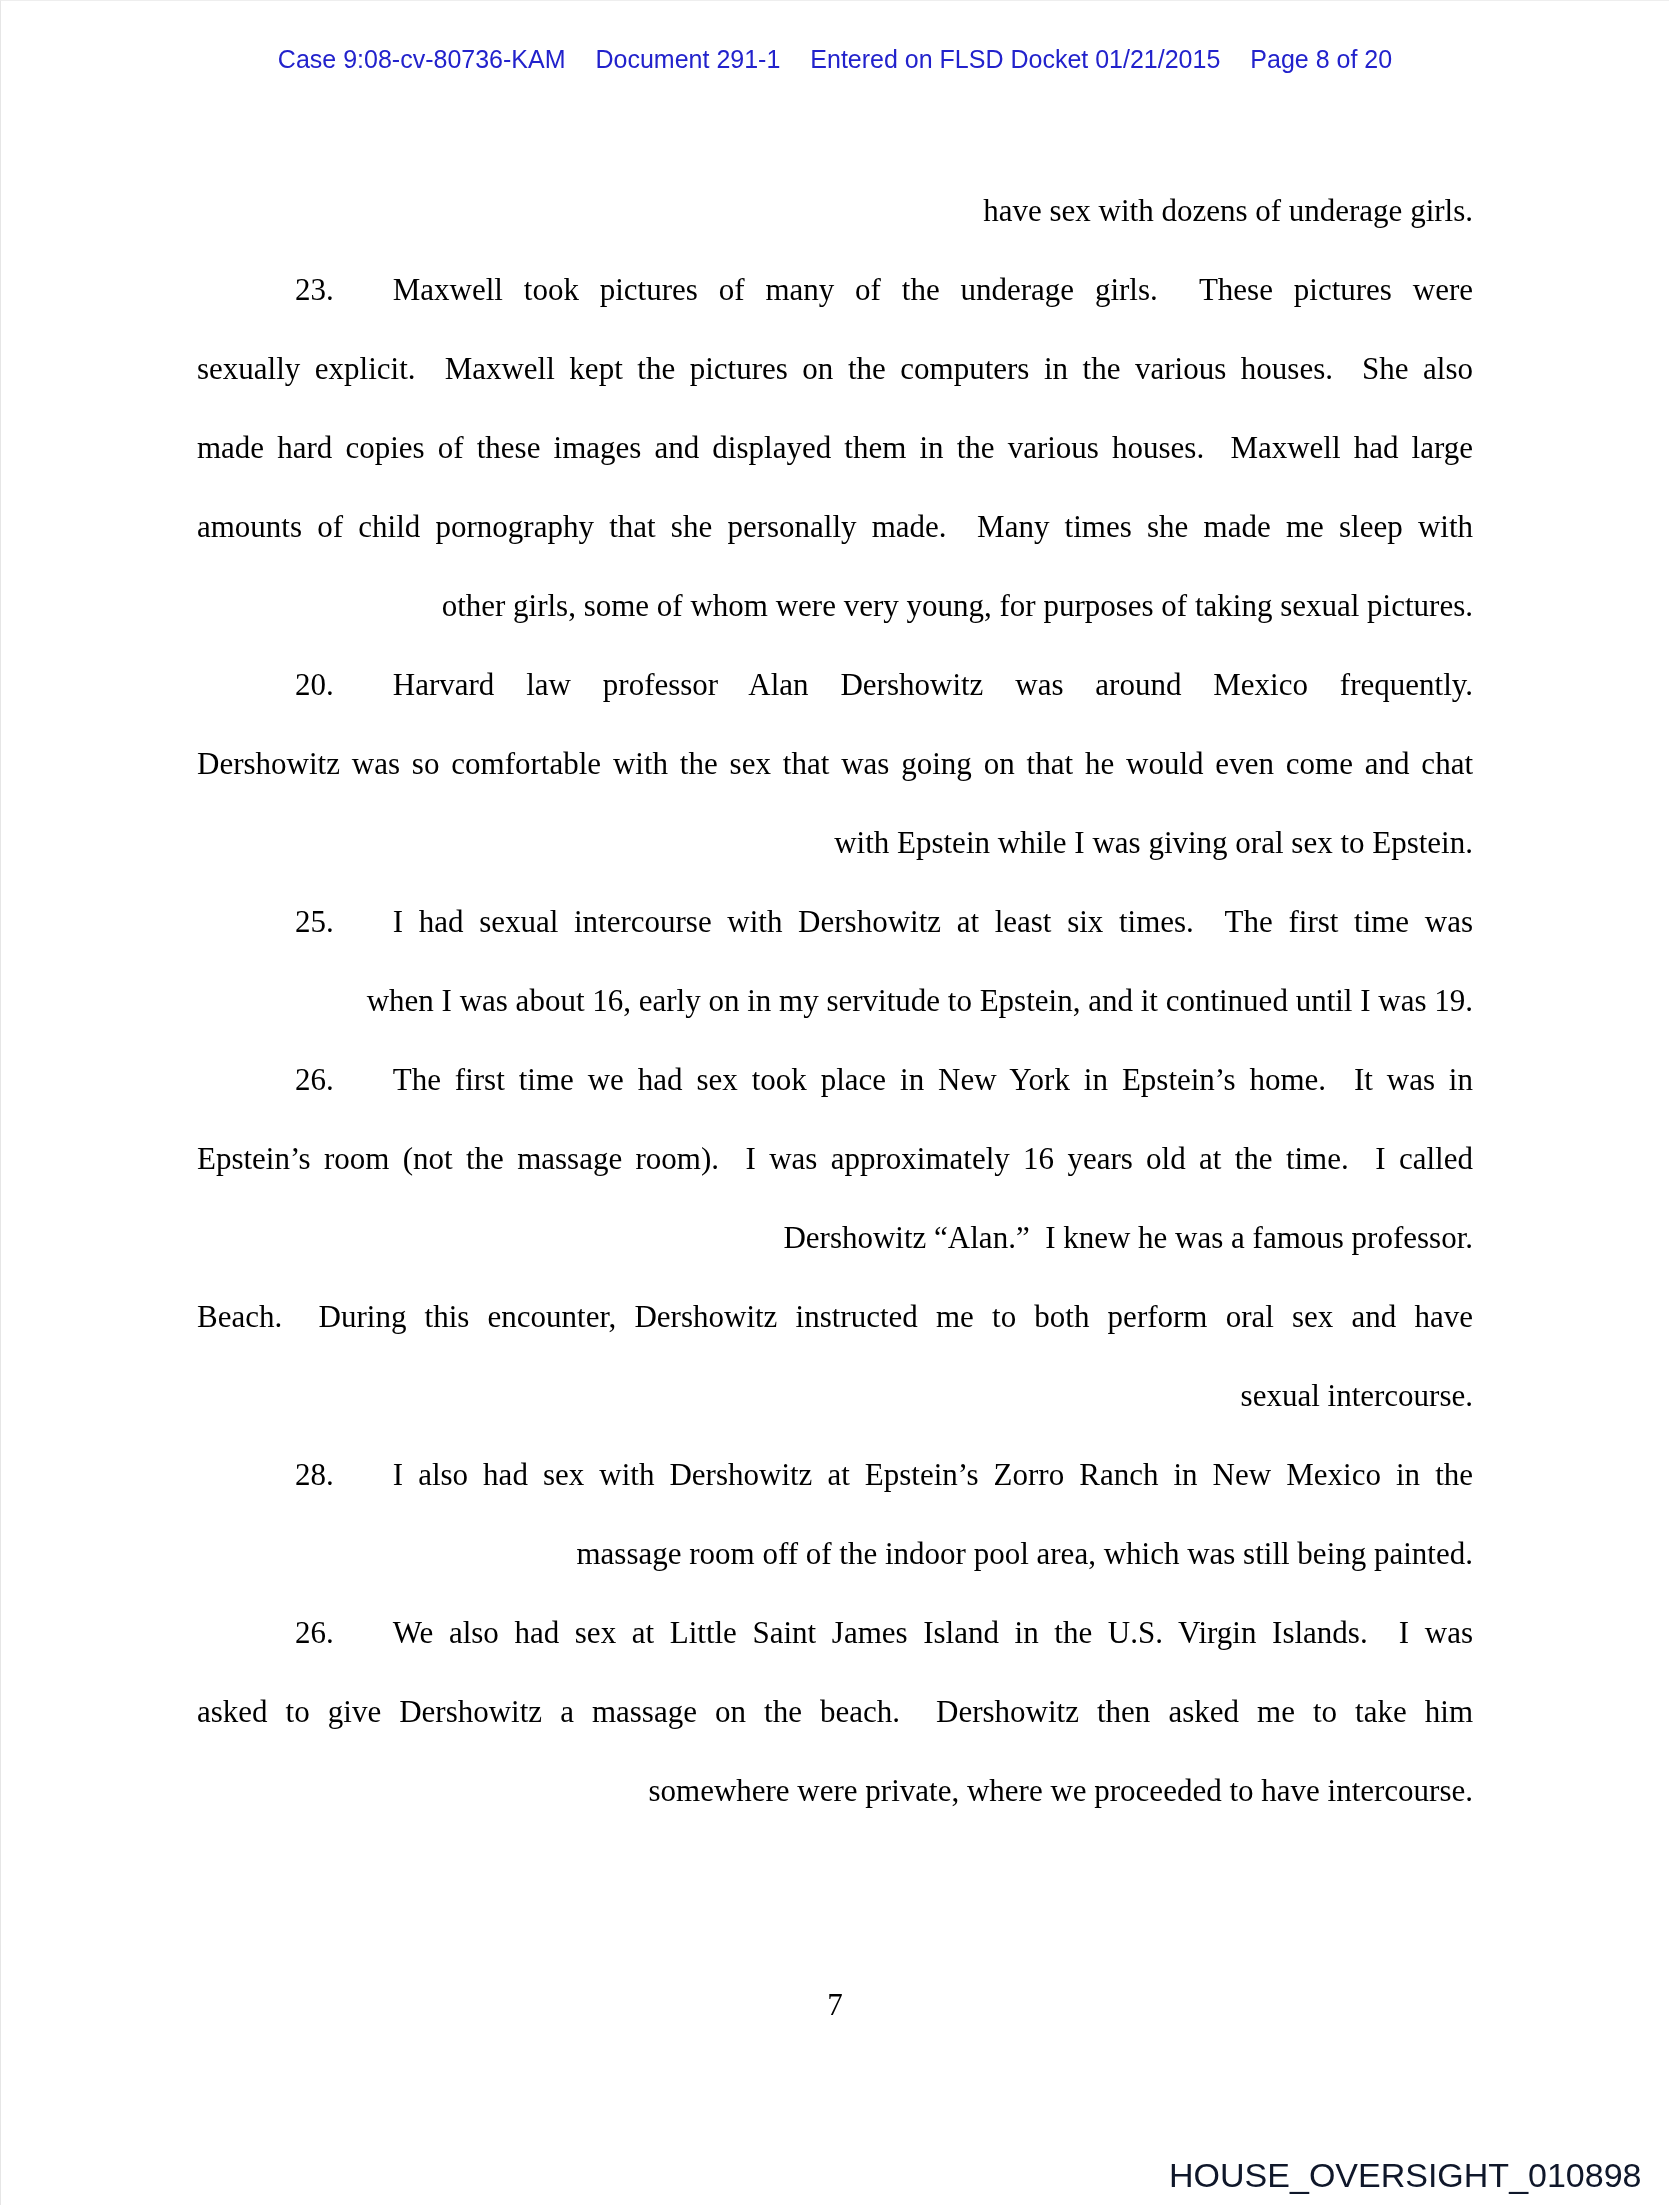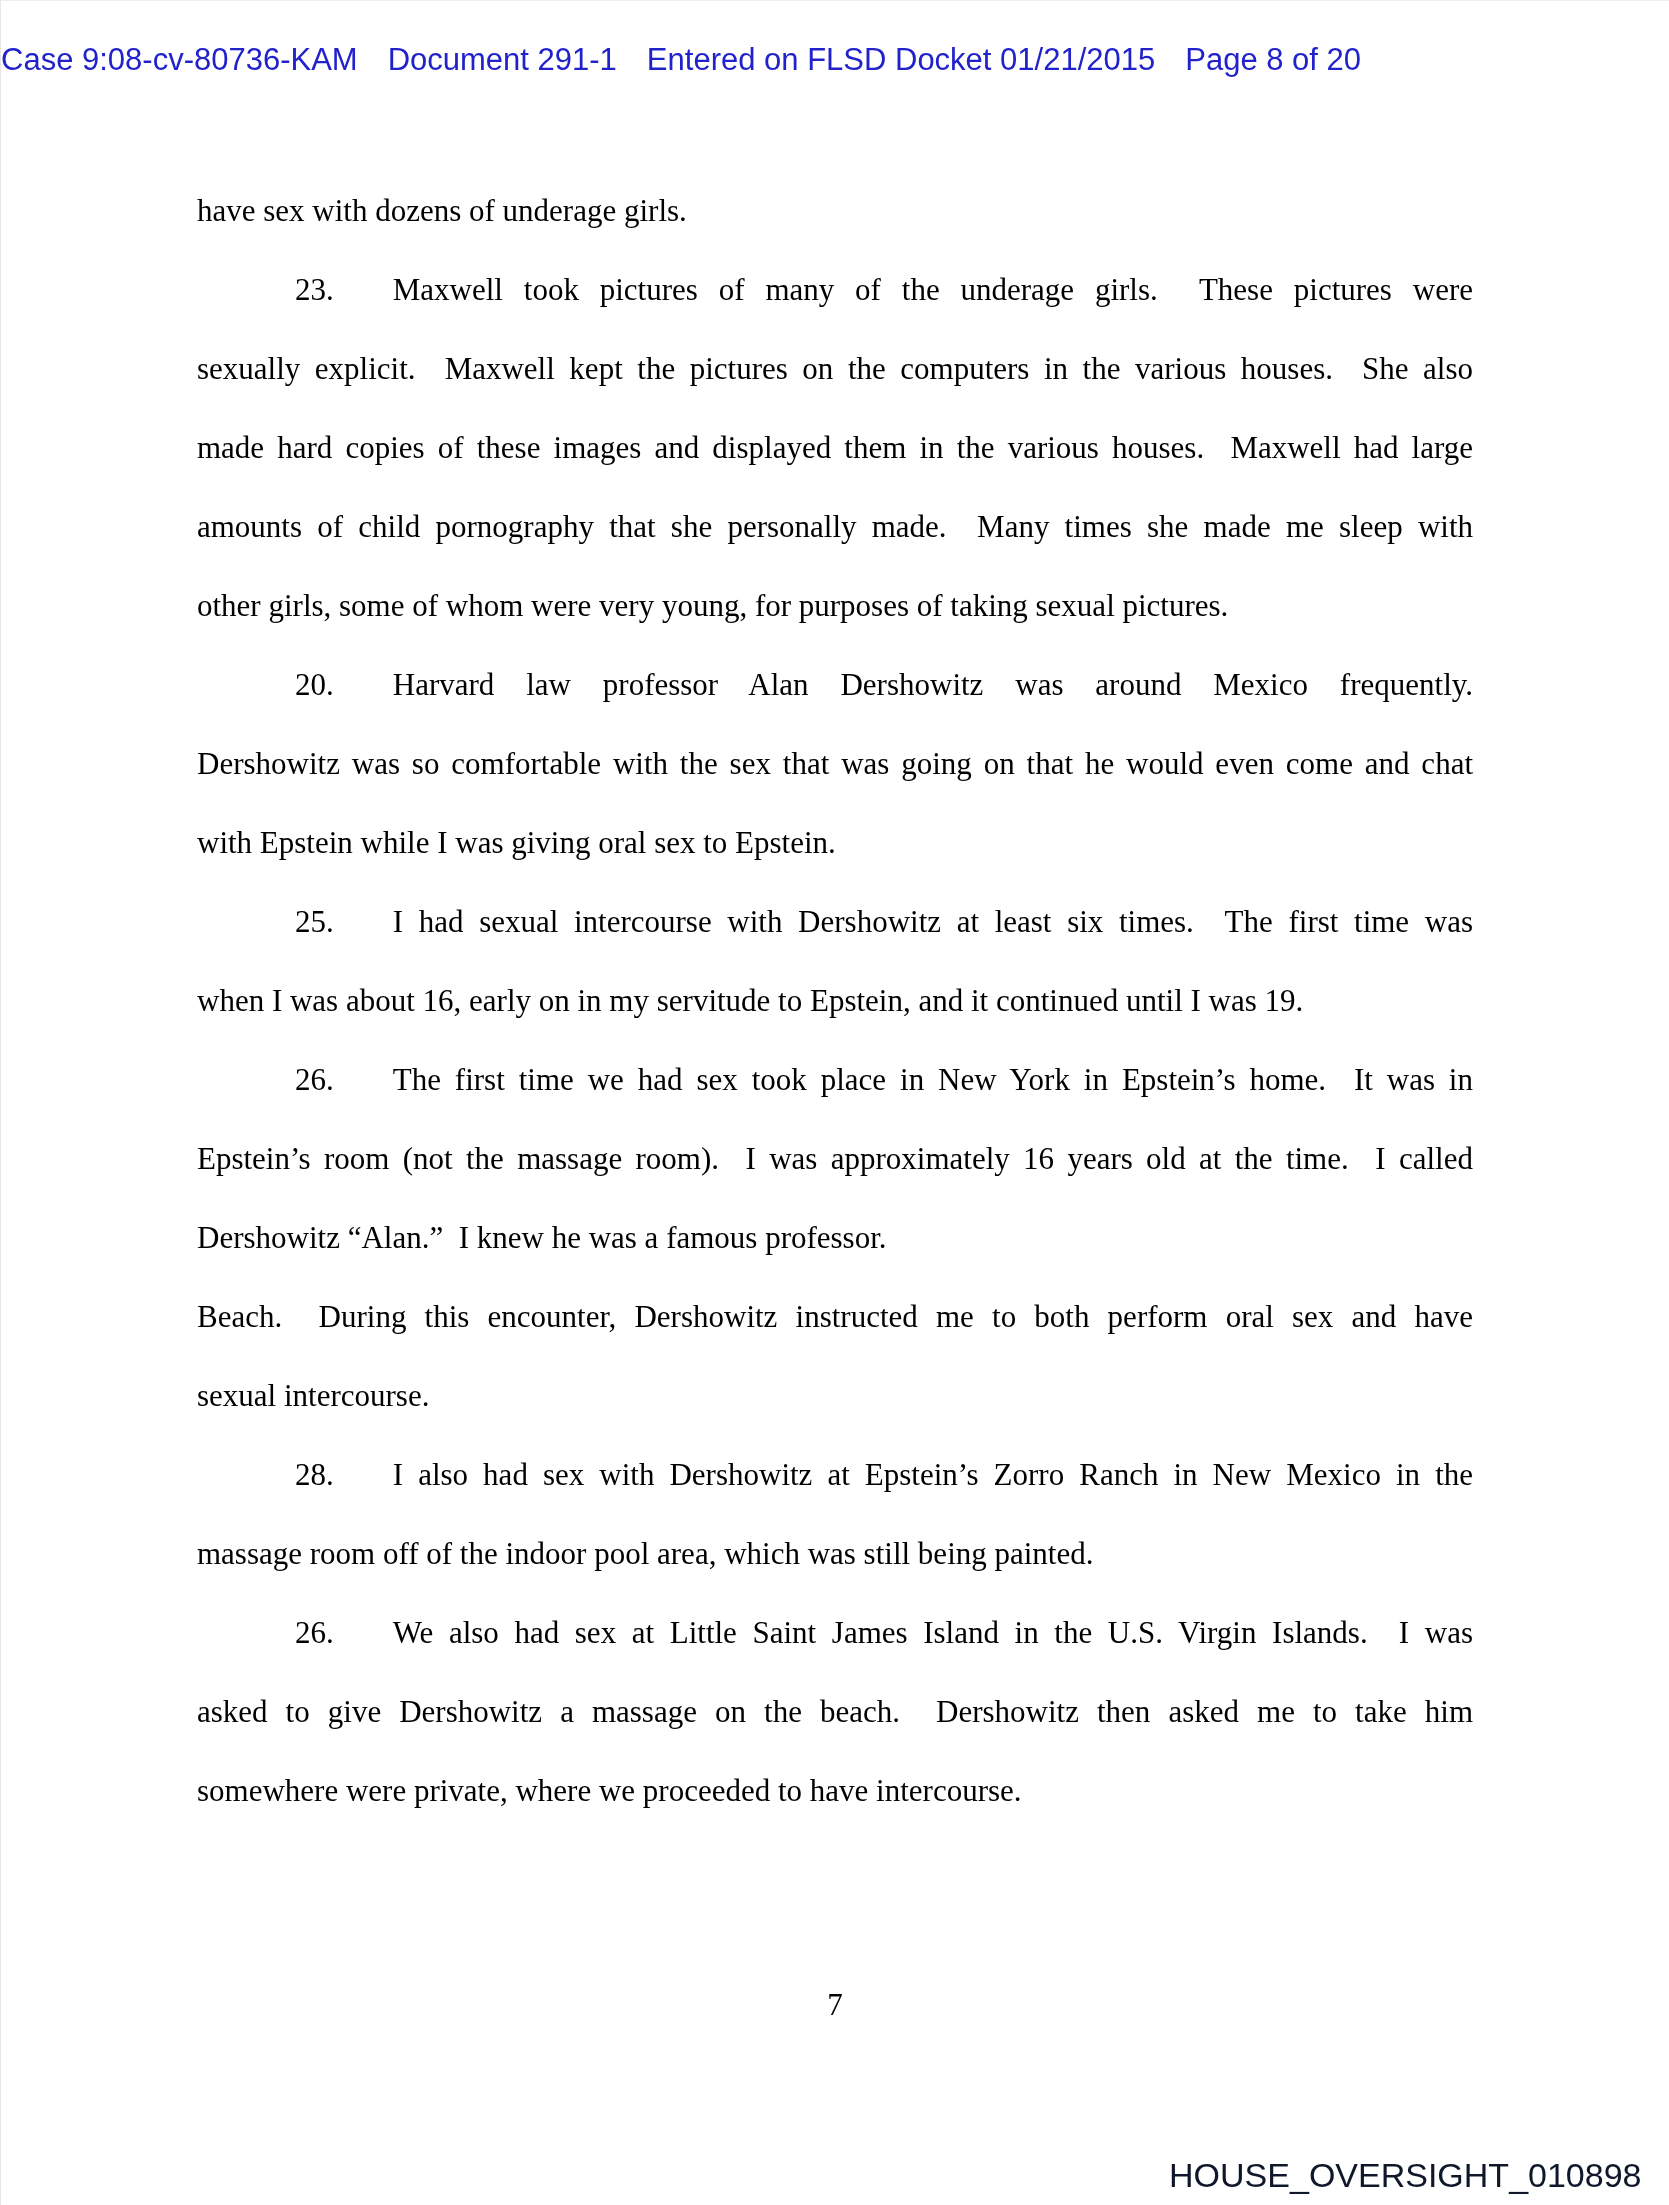--- a/index.html
+++ b/index.html
@@ -14,35 +14,36 @@
     border-top: 0.7px solid #eeeeee;
     font-family: "Liberation Serif", "DejaVu Serif", serif;
     color: #000000;
   }
   .header {
     position: absolute;
     top: 42px;
     left: 0;
     width: 100%;
     display: flex;
+    justify-content: center;
     gap: 30px;
     font-family: "Liberation Sans", "DejaVu Sans", sans-serif;
-    font-size: 31px;
+    font-size: 25px;
     line-height: 33px;
     white-space: nowrap;
   }
   .body-text {
     position: absolute;
     left: 196px;
     top: 170px;
     width: 1276px;
     font-size: 31px;
     line-height: 79px;
   }
-  .line { text-align: left; }
+  .line { text-align: right; }
   .line.just { text-align: justify; text-align-last: justify; }
   .line.first { text-indent: 98px; }
   .tab { display: inline-block; width: 59px; }
   .page-number {
     position: absolute;
     top: 1988px;
     left: 0;
     width: 100%;
     text-align: center;
     font-size: 31px;

